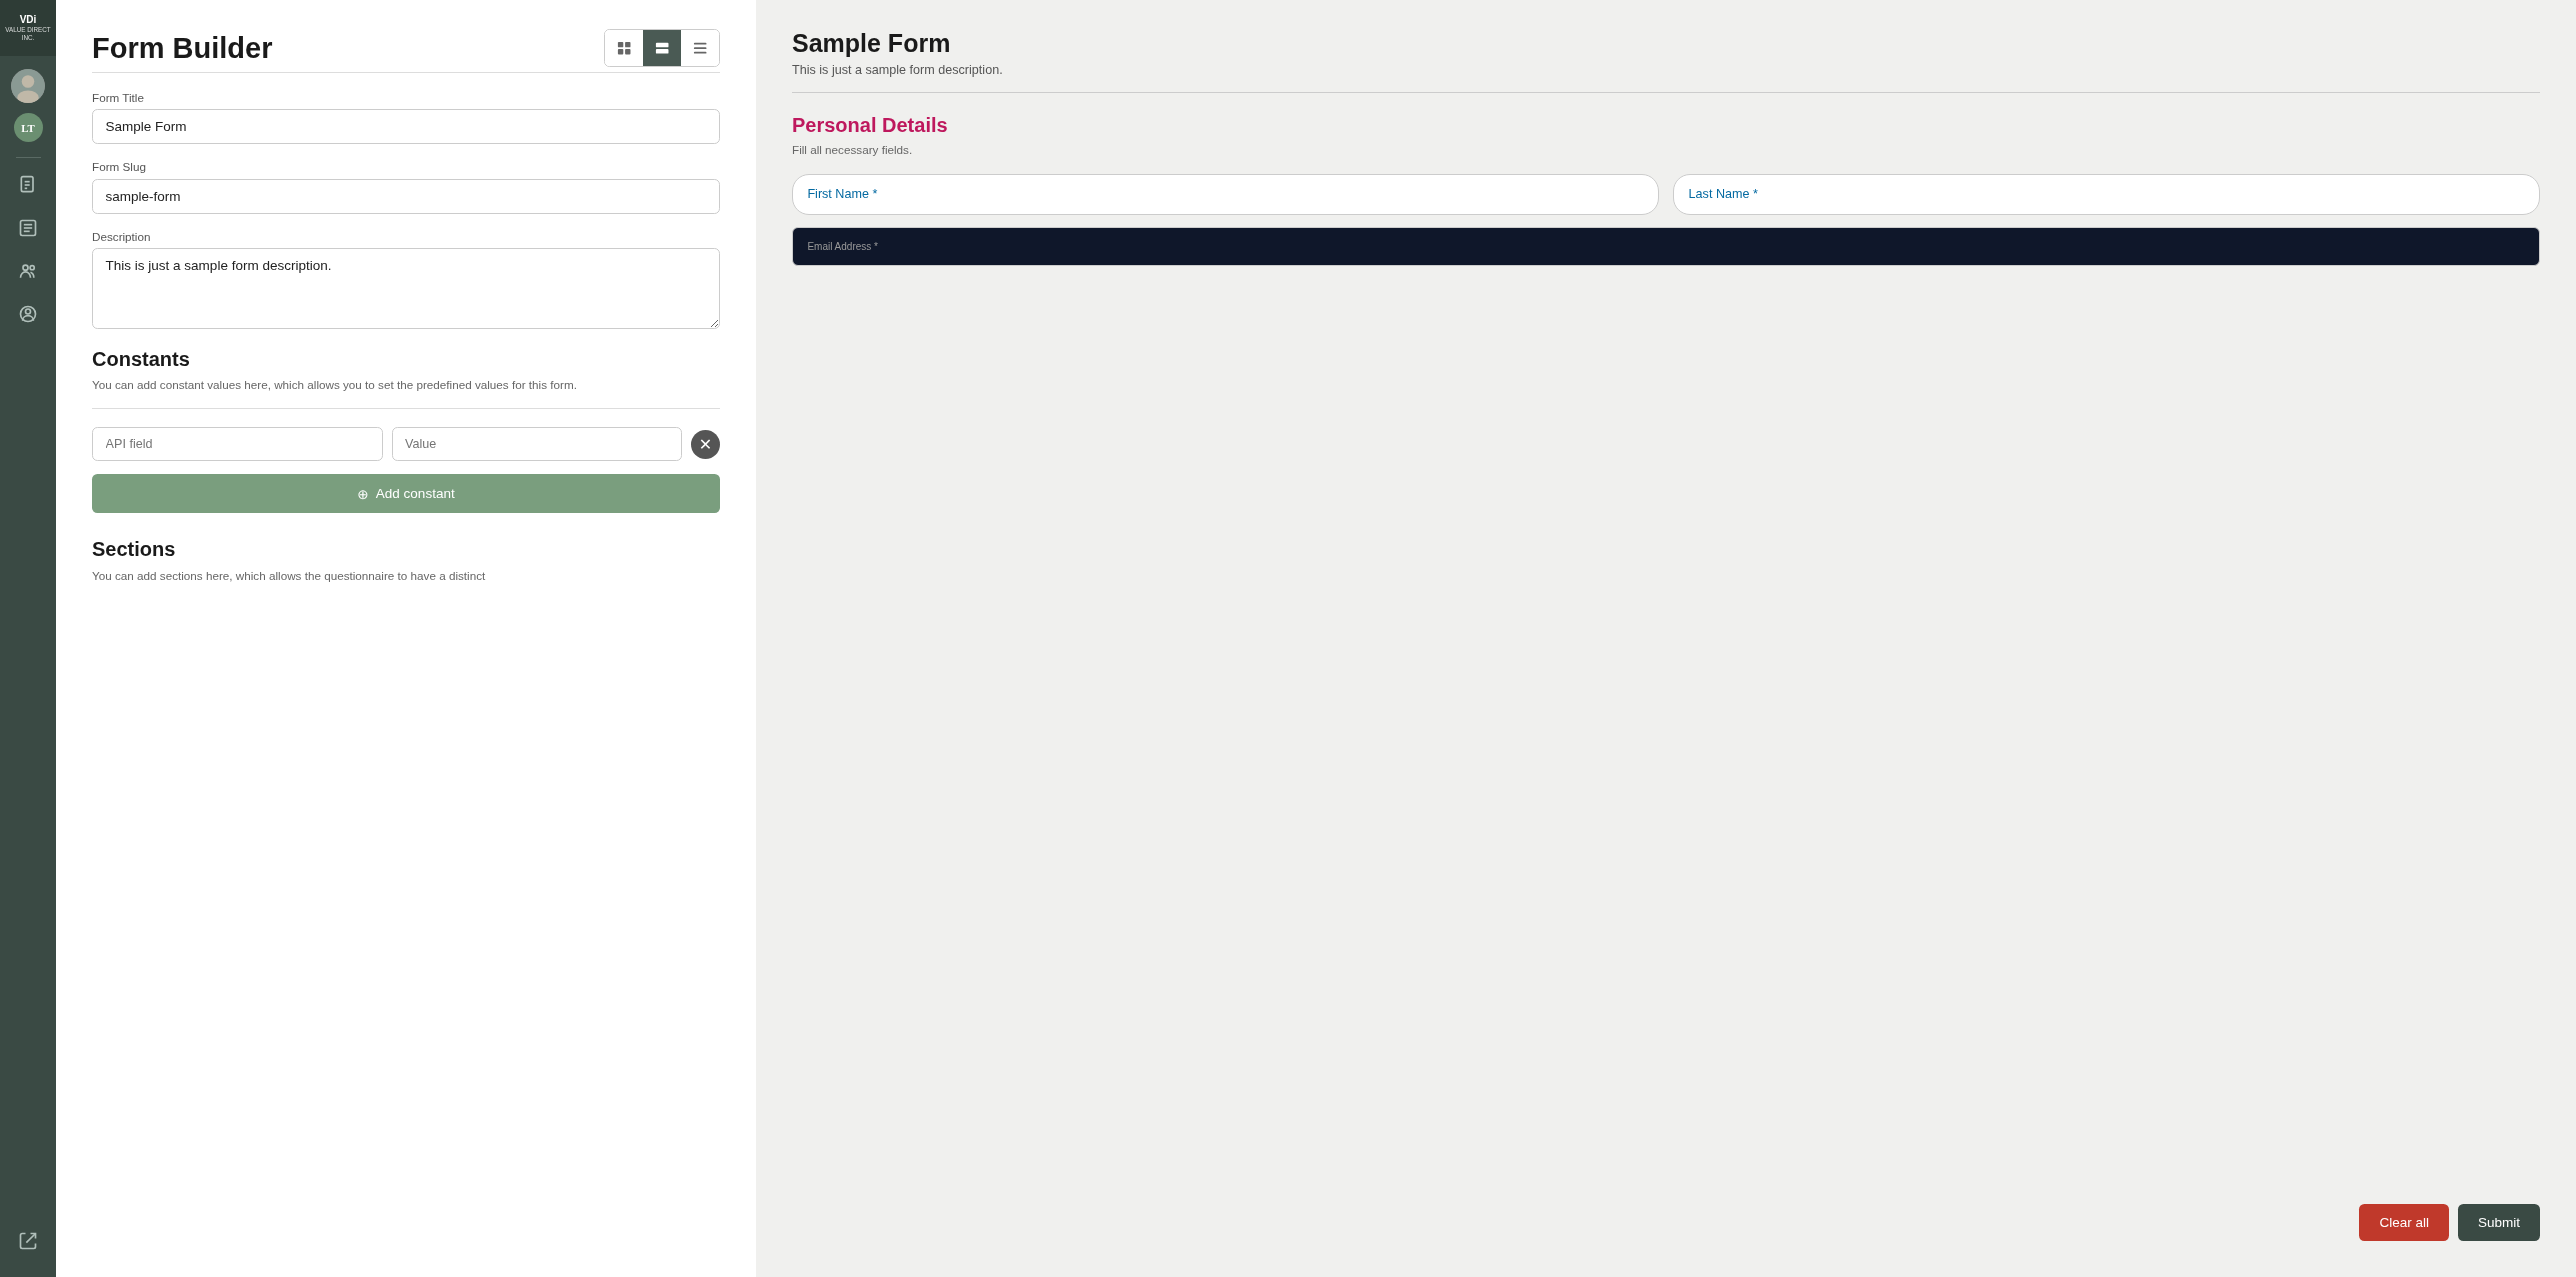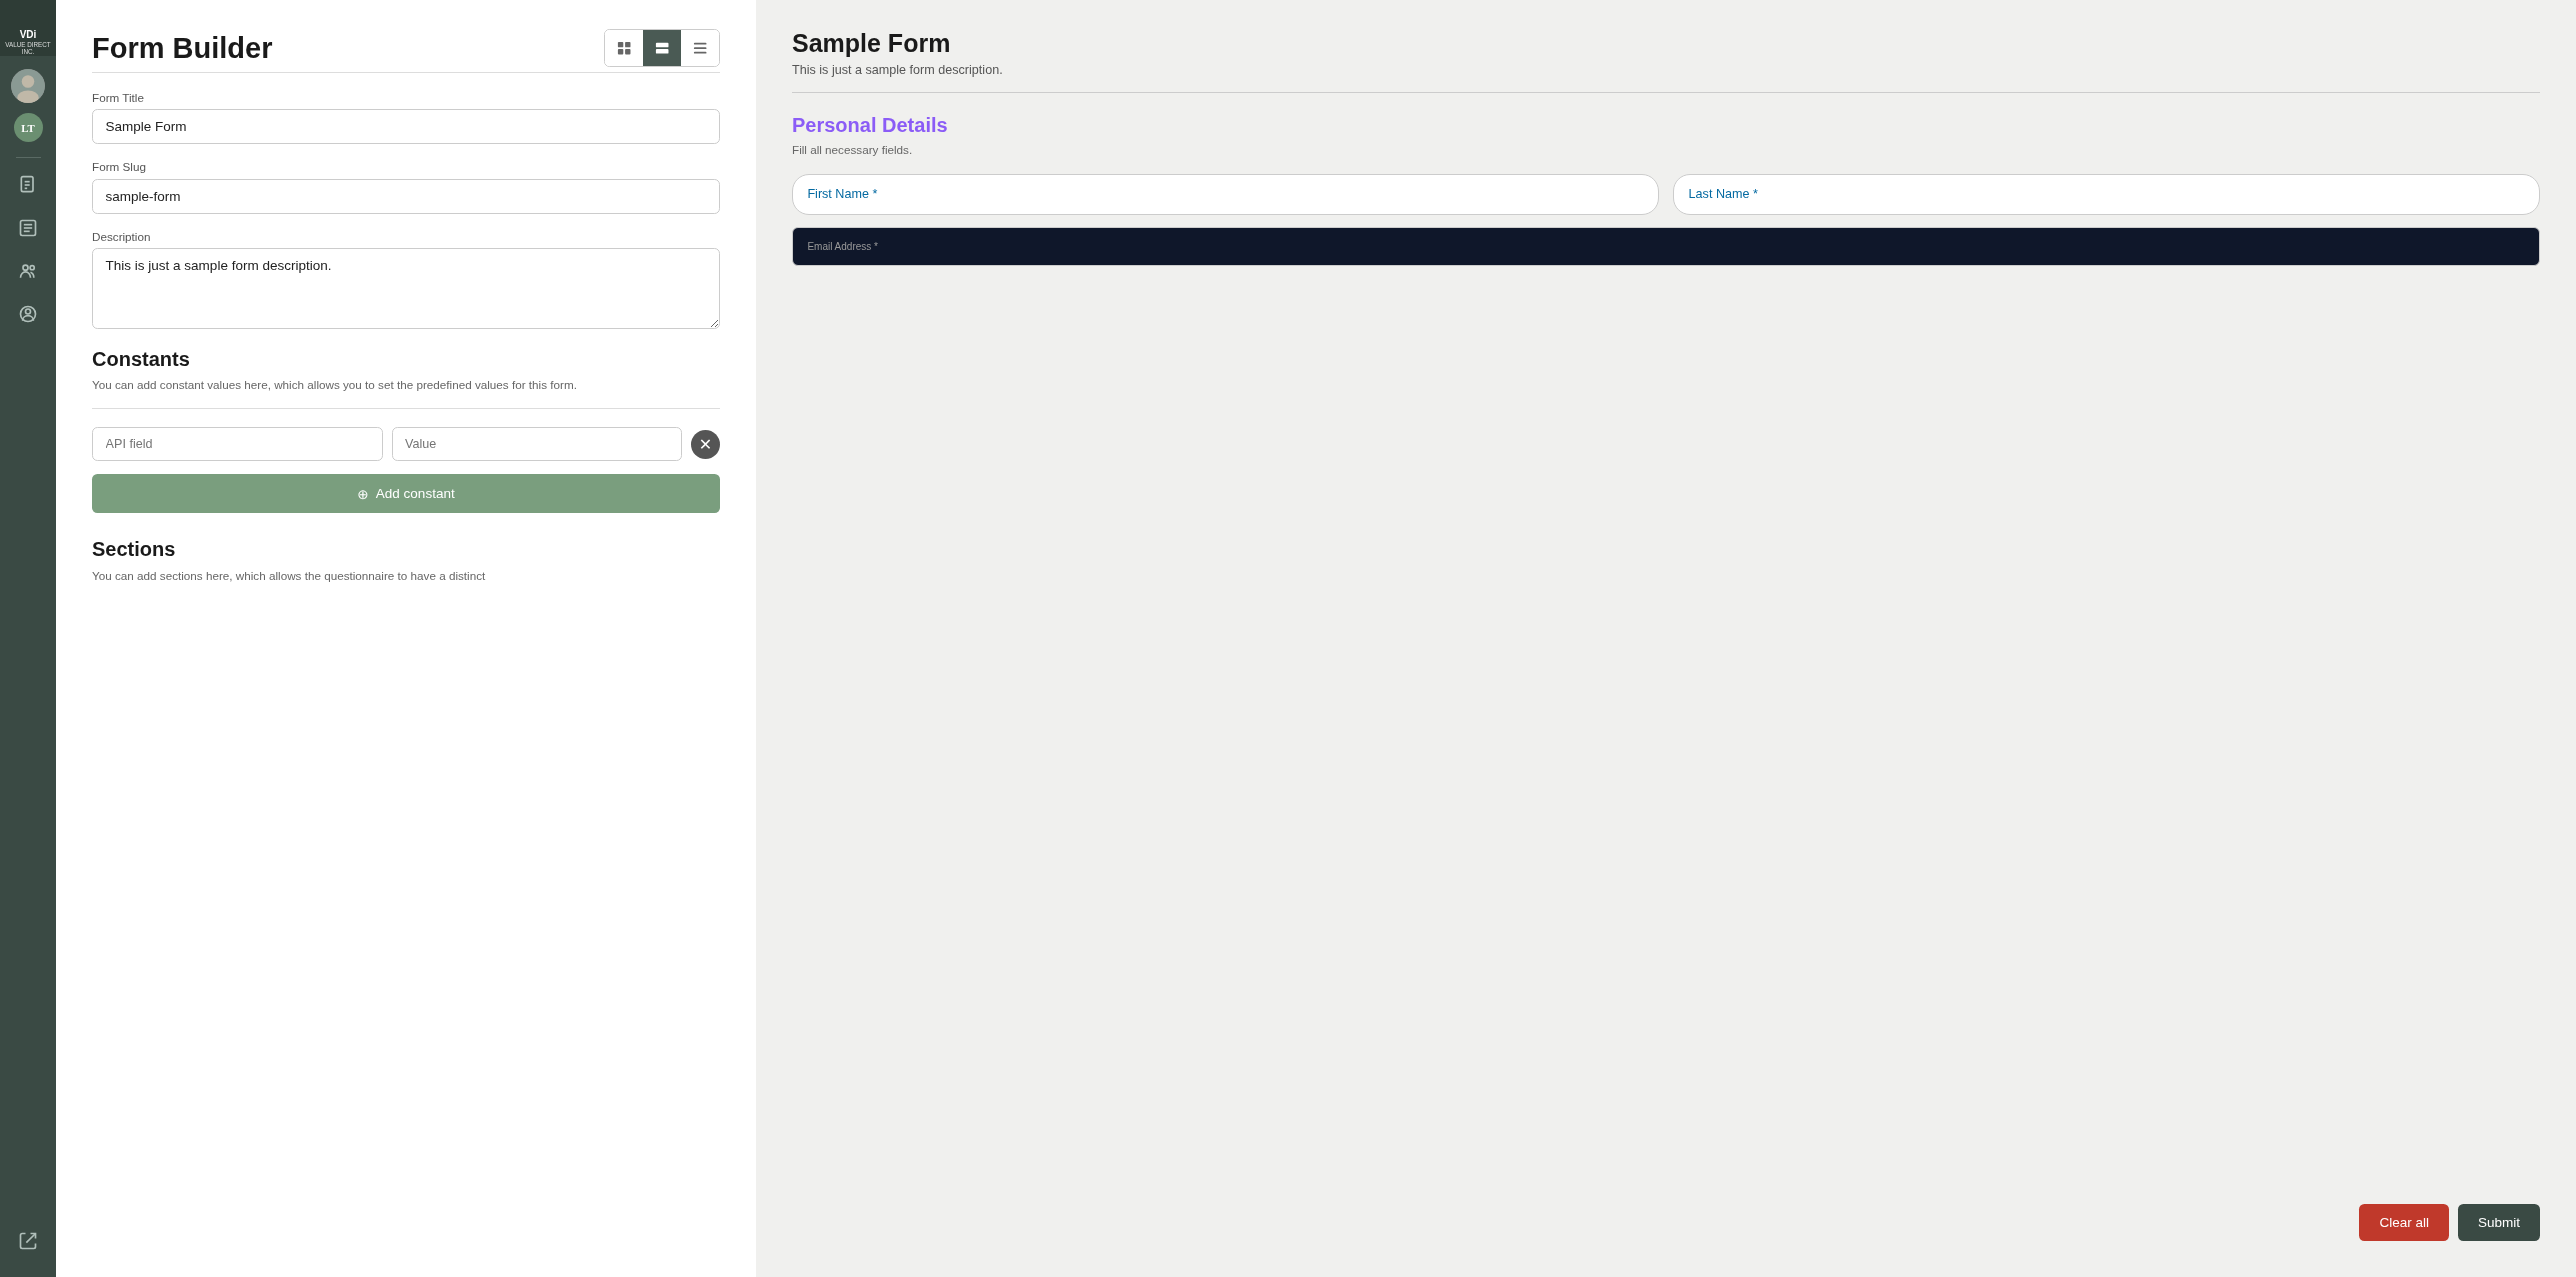--- a/index.html
+++ b/index.html
@@ -14,21 +14,21 @@
       align-items: center;
       padding: 0;
       flex-shrink: 0;
       height: 100vh;
     }
     .sidebar-logo {
       width: 56px;
       height: 56px;
       background: #2e3c36;
       display: flex;
-      align-items: flex-end;
+      align-items: center;
       justify-content: center;
       flex-shrink: 0;
     }
     .logo-text {
       color: white;
       font-size: 10px;
       font-weight: bold;
       text-align: center;
       line-height: 1.2;
     }
@@ -259,21 +259,21 @@
     }
     .preview-divider {
       width: 100%;
       height: 0.9px;
       background: #ccc;
       margin-bottom: 21.5px;
     }
     .preview-section-title {
       font-size: 20px;
       font-weight: 700;
-      color: #8b5cf6;
+      color: #be185d;
       margin-bottom: 5.4px;
     }
     .preview-section-desc {
       font-size: 11.7px;
       color: #666;
       margin-bottom: 18px;
     }
     .preview-fields-row {
       display: flex;
       gap: 14.4px;

